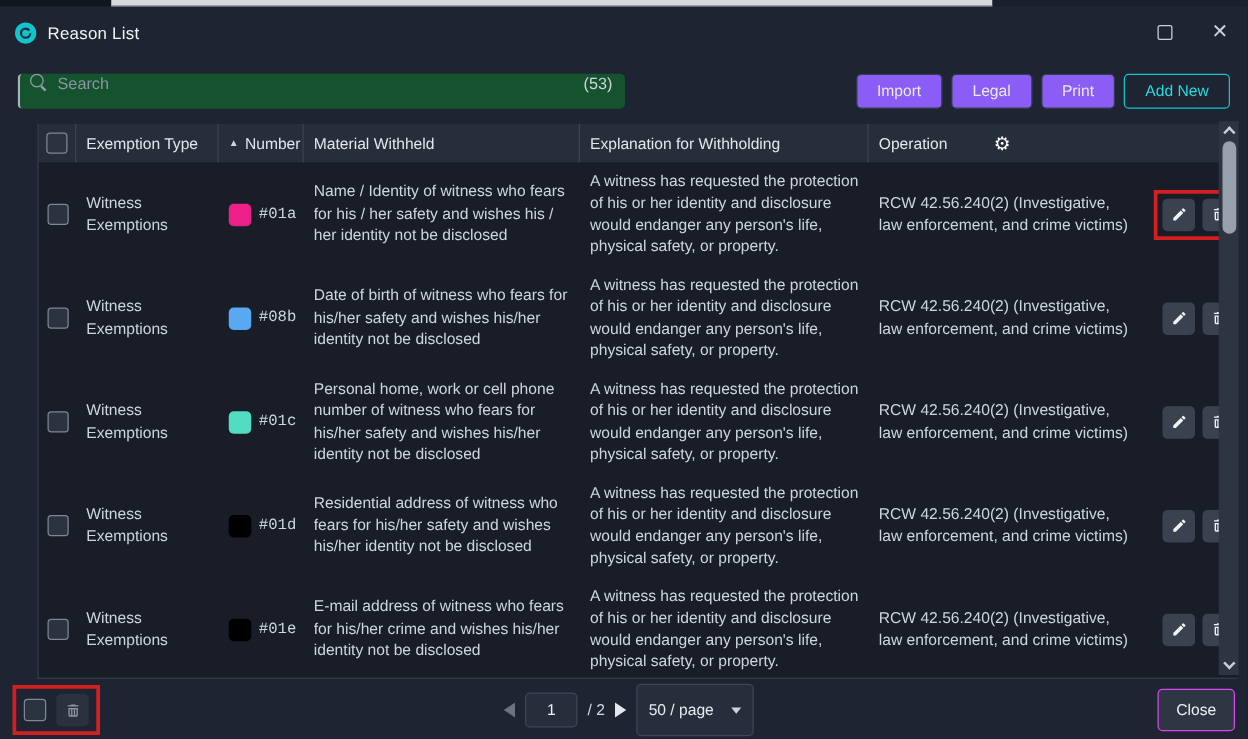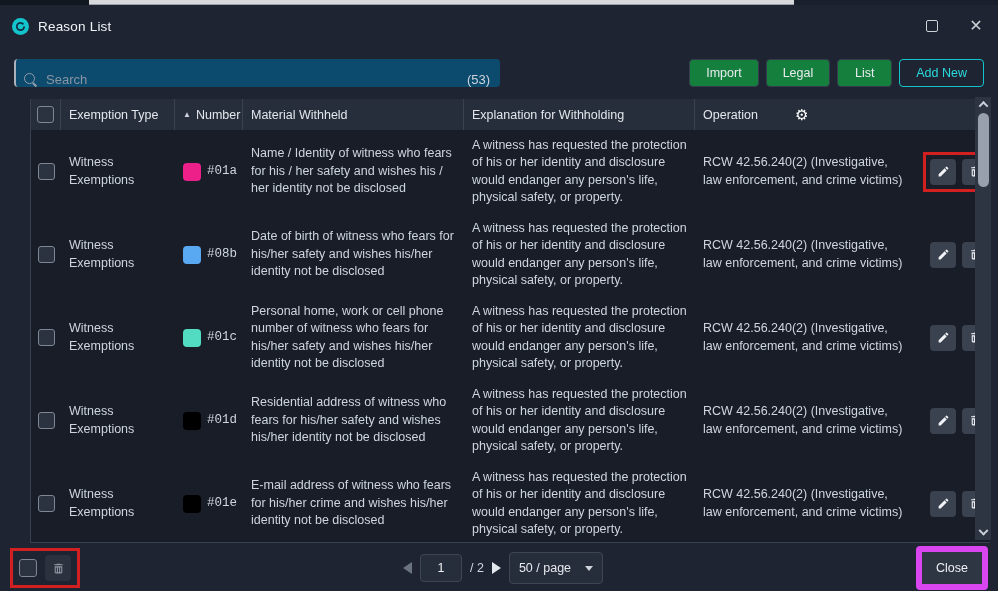--- a/index.html
+++ b/index.html
@@ -27,32 +27,32 @@
   .logo svg { display:block; }
   .dlg-title { font-size:13.5px; color:#f0f3f6; letter-spacing:.2px; }
   .win-controls { margin-left:auto; display:flex; align-items:center; gap:28px; padding-right:2px; }
   .win-btn { width:16px; height:16px; display:flex; align-items:center; justify-content:center; cursor:pointer; }
   .max-glyph { width:12px; height:12px; border:1.6px solid #cdd2d8; border-radius:2px; }
   .close-glyph { font-size:16px; color:#cdd2d8; line-height:1; }
 
   
   .toolbar { display:flex; align-items:center; padding:12px 14px 12px 14px; }
   .search-box {
-    width:486px; height:28px; background:#0c4a6e; border-radius:4px;
-    display:flex; align-items:flex-end; padding:0 10px 0 8px;
+    width:486px; height:28px; background:#14532d; border-radius:4px;
+    display:flex; align-items:flex-start; padding:0 10px 0 8px;
     border-left:2px solid #aab2bc;
   }
   .search-icon { width:14px; height:14px; position:relative; margin-right:8px; flex:0 0 auto; }
   .search-icon::before { content:""; position:absolute; left:0; top:0; width:9px; height:9px; border:1.6px solid #939daa; border-radius:50%; }
   .search-icon::after { content:""; position:absolute; left:9px; top:9px; width:5px; height:1.7px; background:#939daa; transform:rotate(45deg); transform-origin:left center; }
   .search-text { font-size:13px; color:#8b95a3; flex:1; }
   .search-count { font-size:13px; color:#cdd3db; }
   .toolbar-buttons { margin-left:auto; display:flex; gap:7px; }
   .tb-btn {
-    min-width:55px; height:28px; padding:0 16px; background:#15803d; border:1px solid #353d4c;
+    min-width:55px; height:28px; padding:0 16px; background:#8b5cf6; border:1px solid #353d4c;
     border-radius:4px; color:#e8ebef; font-size:12.5px; display:flex; align-items:center; justify-content:center;
     cursor:pointer;
   }
   .tb-btn.accent {
     background:transparent; border:1px solid var(--accent,#14c4cd); color:#2adade; font-weight:400;
   }
 
   
   .table-wrap { position:relative; margin-left:30px; width:960px; border-left:1px solid #39404d; border-bottom:1px solid #39404d; }
   .thead {
@@ -97,24 +97,24 @@
   .footer { position:absolute; left:0; right:0; bottom:0; height:46px; display:flex; align-items:center; padding:0 10px; background:#1e2431; }
   .footer-left { display:flex; align-items:center; gap:8px; padding:4px 6px; border:3px solid #d21f1f; }
   .footer .checkbox { width:18px; height:18px; }
   .trash-btn-muted { width:26px; height:26px; background:#2b313d; border-radius:4px; display:flex; align-items:center; justify-content:center; cursor:pointer; }
   .pagination { position:absolute; left:403px; top:0; height:46px; display:flex; align-items:center; gap:8px; font-size:12.5px; }
   .pg-arrow { width:0; height:0; border-top:6px solid transparent; border-bottom:6px solid transparent; cursor:pointer; }
   .pg-arrow.left { border-right:9px solid #6a7380; }
   .pg-arrow.right { border-left:9px solid #e4e8ed; }
   .pg-current { width:42px; height:28px; background:#272e3b; border:1px solid #3e4656; border-radius:4px; display:flex; align-items:center; justify-content:center; color:#eef1f4; cursor:text; }
   .pg-total { color:#d3d8df; }
-  .pg-size { width:94px; height:32px; background:#272e3b; border:1px solid #3e4656; border-radius:4px; display:flex; align-items:center; padding:0 9px; color:#e6eaee; cursor:pointer; }
+  .pg-size { width:94px; height:42px; background:#272e3b; border:1px solid #3e4656; border-radius:4px; display:flex; align-items:center; padding:0 9px; color:#e6eaee; cursor:pointer; }
   .pg-caret { margin-left:auto; width:0; height:0; border-left:4.5px solid transparent; border-right:4.5px solid transparent; border-top:5.5px solid #cfd5dc; }
   .close-btn {
-    margin-left:auto; min-width:56px; height:28px; padding:16px 14px; background:#2e3543; border:6px solid #d946ef;
+    margin-left:auto; min-width:56px; height:28px; padding:16px 14px; background:#2e3543; border:1px solid #d946ef;
     border-radius:4px; color:#eef1f4; font-size:12.5px; display:flex; align-items:center; justify-content:center; cursor:pointer;
   }
 </style>
 </head>
 <body>
 
 <div class="top-strip">
   <div class="seg-dark-l"></div>
   <div class="seg-light"></div>
   <div class="seg-dark-r"></div>
@@ -139,21 +139,21 @@
 
 <div class="toolbar">
   <div class="search-box">
     <span class="search-icon"></span>
     <span class="search-text">Search</span>
     <span class="search-count">(53)</span>
   </div>
   <div class="toolbar-buttons">
     <button class="tb-btn">Import</button>
     <button class="tb-btn">Legal</button>
-    <button class="tb-btn">List</button>
+    <button class="tb-btn">Print</button>
     <button class="tb-btn accent">Add New</button>
   </div>
 </div>
 
 <div class="table-wrap">
   <div class="thead">
     <div class="th" style="justify-content:center;">
       <span class="checkbox"></span>
     </div>
     <div class="th">Exemption Type</div>

